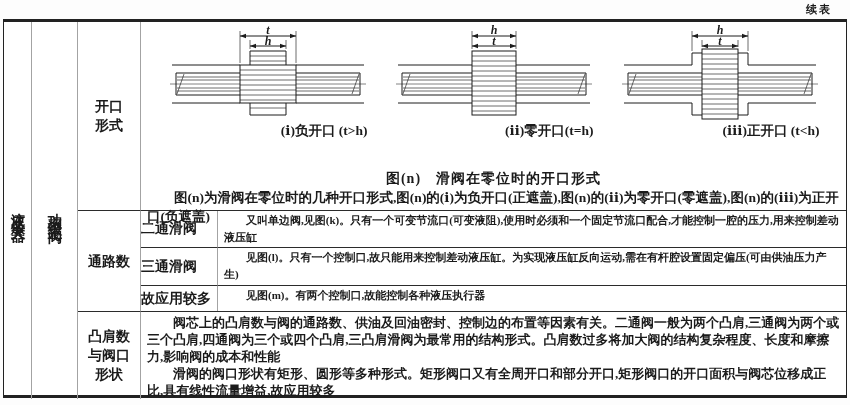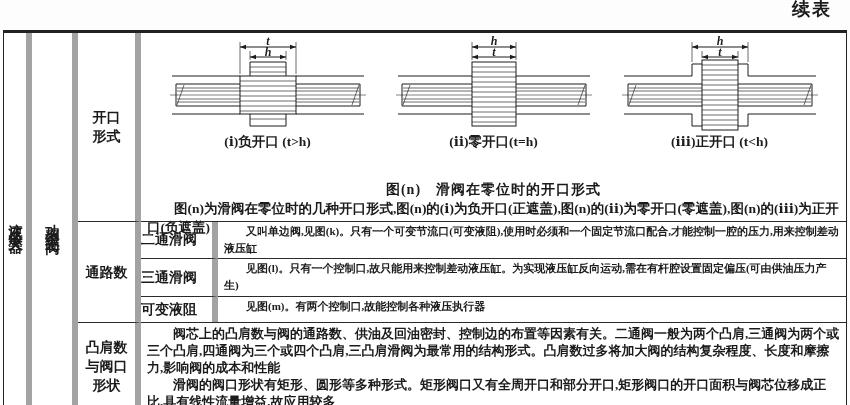--- a/index.html
+++ b/index.html
@@ -2,32 +2,32 @@
 <html lang="zh"><head>
 <meta charset="utf-8">
 <style>
   html,body{margin:0;padding:0;background:#ffffff;}
   .page{
     position:relative;width:850px;height:405px;overflow:hidden;
     background:#fdfdfd;color:#1b1b1b;
     font-family:"Liberation Serif","DejaVu Serif",serif;
     font-weight:600;
   }
-  .hdr{height:30px;line-height:19px;text-align:right;padding-right:18px;
-       font-size:18px;letter-spacing:2px;}
+  .hdr{height:19px;line-height:19px;text-align:right;padding-right:18px;
+       font-size:11px;letter-spacing:2px;}
   .tbl{
     margin:0 3px;height:379px;box-sizing:border-box;
     border-top:3px solid #222;border-bottom:3px solid #222;
     border-left:1.5px solid #222;border-right:1.5px solid #222;
     display:grid;grid-template-columns:28px 46px 63px 1fr;
     grid-template-rows:189px 101px 1fr;
     background:#fff;
   }
   .cell{box-sizing:border-box;}
-  .bR{border-right:6px solid #a3a3a3;}
+  .bR{border-right:1px solid #a3a3a3;}
   .bB{border-bottom:1px solid #2b2b2b;}
   .vcol{display:flex;align-items:center;justify-content:center;}
   .vtext{writing-mode:vertical-lr;text-orientation:upright;
          font-size:14.5px;letter-spacing:4px;}
   .rlabel{display:flex;align-items:center;justify-content:center;
           text-align:center;font-size:14px;line-height:19px;}
   .rlabel .wrap2{width:2.2em;}
   .rlabel .wrap3{width:3.2em;}
   .c-cat{grid-area:1/1/4/2;}
   .c-grp{grid-area:1/2/4/3;}
@@ -37,21 +37,21 @@
   .r2c{grid-area:2/4/3/5;display:grid;grid-template-columns:77px 1fr;
        grid-template-rows:37px 38px 1fr;}
   .r3l{grid-area:3/3/4/4;}
   .r3c{grid-area:3/4/4/5;padding:2px 6px 0 6px;}
   .vname{display:flex;align-items:center;justify-content:flex-start;font-size:14px;}
   .vdesc{font-size:11px;line-height:17px;padding:1px 6px 0 6px;}
   .vdesc p,.r3c p{margin:0;text-indent:2em;}
   .figs{display:flex;justify-content:center;gap:26px;}
   .fig{width:200px;}
   .fig svg{display:block;}
-  .figcap{text-align:center;font-size:13.5px;height:15px;line-height:15px;}
+  .figcap{text-align:right;font-size:13.5px;height:15px;line-height:15px;}
   .figtitle{text-align:center;font-size:14px;height:17px;line-height:17px;
             letter-spacing:1px;margin-top:32px;}
   .note{font-size:13.5px;line-height:19px;padding:1px 6px 0 6px;margin:0;
         text-indent:2em;}
   .r3c p{font-size:13px;line-height:17px;}
   
   .dg line,.dg path,.dg rect{stroke:#1c1c1c;fill:none;stroke-width:1;}
   .dg .thin{stroke-width:0.65;}
   .dg .axis{stroke-width:0.55;}
   .dg rect.land{fill:#ffffff;}
@@ -265,21 +265,21 @@
       <div class="cell vdesc bB">
         <p>又叫单边阀,见图(k)。只有一个可变节流口(可变液阻),使用时必须和一个固定节流口配合,才能控制一腔的压力,用来控制差动液压缸</p>
       </div>
       <div class="cell vname bR bB">
         <span>三通滑阀</span>
       </div>
       <div class="cell vdesc bB">
         <p>见图(l)。只有一个控制口,故只能用来控制差动液压缸。为实现液压缸反向运动,需在有杆腔设置固定偏压(可由供油压力产生)</p>
       </div>
       <div class="cell vname bR">
-        <span>可变液阻</span>
+        <span>故应用较多</span>
       </div>
       <div class="cell vdesc">
         <p>见图(m)。有两个控制口,故能控制各种液压执行器</p>
       </div>
     </div>
 
     <div class="cell rlabel bR r3l">
       <span class="wrap3">凸肩数与阀口形状</span>
     </div>
 

